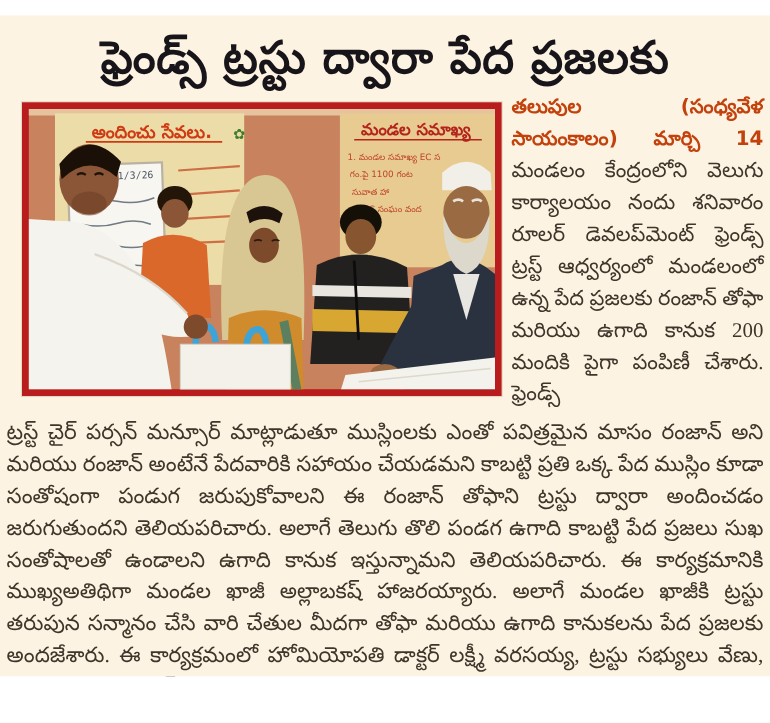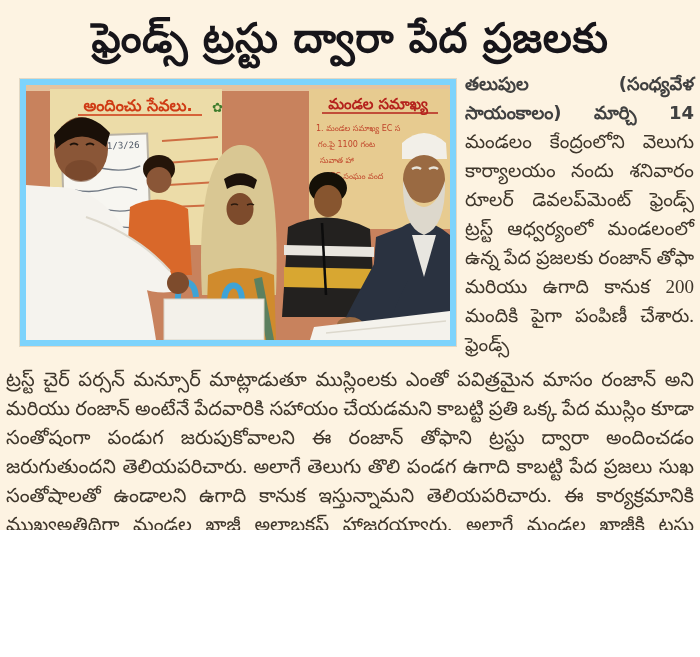--- a/index.html
+++ b/index.html
@@ -1,46 +1,46 @@
 <!DOCTYPE html>
 <html><head>
 <meta charset="utf-8">
 <style>
   * { margin:0; padding:0; box-sizing:border-box; }
   html,body { width:700px; }
   body { font-family:"Liberation Serif", serif; }
   .page {
-    position:relative; width:700px; height:530px;
-    background:#fdf3e2; overflow:hidden;
+    position:relative; width:700px; height:601px;
+    background:#fdf3e2; overflow:hidden;margin-top:14px;
   }
   .headline {
     padding-top:12px; text-align:center;
     font-family:"DejaVu Sans", sans-serif;
     font-weight:700; font-size:41px; line-height:1.28;
     color:#17151a; letter-spacing:0.5px;
   }
   .mid {
     display:flex; align-items:flex-start;
     padding:2px 4px 0 20px; gap:9px;
   }
   .photo-frame {
     flex:0 0 436px; margin-top:13px;
-    background:#7dd3fc; padding:6px;
+    background:#b91c1c; padding:6px;
     box-shadow:0 0 0 1px #e3d8c4;
   }
   .photo-frame svg { display:block; width:424px; height:255px; }
   .right-col {
     flex:1 1 auto; padding-top:3px; padding-right:2px;
   }
   .right-col p {
     font-size:19px; line-height:29px; color:#3e362b;
     text-align:justify; text-justify:inter-word;
   }
   .dateline {
-    font-weight:700; color:#404040;
+    font-weight:700; color:#c2410c;
     font-family:"DejaVu Sans", sans-serif; font-size:18px;
   }
   .body-text {
     padding:6px 6px 0 6px;
     font-size:19.5px; line-height:29px; color:#3e362b;
     text-align:justify; text-justify:inter-word;
   }
 </style>
 </head>
 <body>

